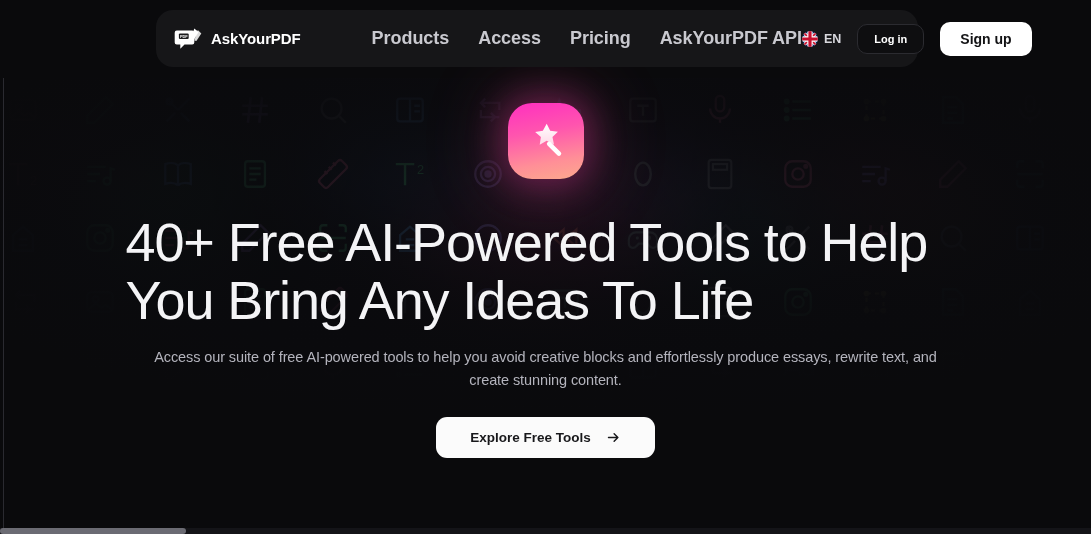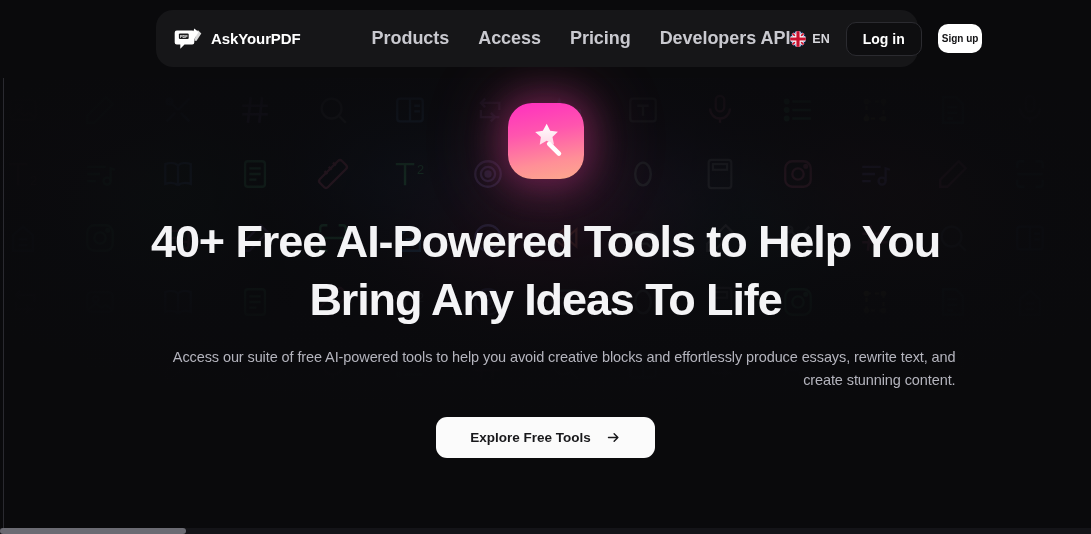--- a/index.html
+++ b/index.html
@@ -95,28 +95,28 @@
   }
 
   #nav-right { display: flex; align-items: center; margin-left: auto; margin-right: 13px; gap: 16px; }
 
   #lang { display: flex; align-items: center; gap: 6px; cursor: pointer; }
   #flag-icon { width: 16px; height: 16px; border-radius: 50%; overflow: hidden; flex: none; display:block; }
   #lang-label { color: #d8d8dd; font-size: 12.5px; font-weight: bold; }
 
   #login-btn {
     background: #0e0e10; color: #ffffff;
-    font-size: 14px; font-weight: bold;
+    font-size: 11px; font-weight: bold;
     padding: 8px 16px; border-radius: 10px;
     border: 1px solid #2b2b30; cursor: pointer; white-space: nowrap;
   }
   #signup-btn {
     background: #ffffff; color: #121214;
-    font-size: 10px; font-weight: bold;
-    padding: 9px 4px; border-radius: 10px;
+    font-size: 14px; font-weight: bold;
+    padding: 9px 20px; border-radius: 10px;
     border: none; cursor: pointer; white-space: nowrap;
   }
 
   
   #hero-content {
     position: absolute; inset: 0;
     z-index: 20;
     display: flex; flex-direction: column; align-items: center;
     pointer-events: none;
   }
@@ -128,32 +128,32 @@
     border-radius: 24px;
     background: linear-gradient(170deg, #ff2fc0 0%, #ff55ae 38%, #ff8f97 75%, #fca98d 100%);
     box-shadow: 0 0 34px 8px rgba(255,58,175,0.30), 0 0 70px 22px rgba(255,90,150,0.13);
     display: flex; align-items: center; justify-content: center;
   }
   #hero-badge svg { width: 42px; height: 42px; display: block; }
 
   #headline {
     margin-top: 34px;
     width: 840px;
-    text-align: center;
+    text-align: left;
     color: #f4f4f6;
-    font-size: 45px;
-    font-weight: bold;
+    font-size: 54px;
+    font-weight: normal;
     line-height: 58px;
     letter-spacing: -1.1px;
   }
 
   #subheadline {
     margin-top: 17px;
     width: 820px;
-    text-align: right;
+    text-align: center;
     color: #b4b4bd;
     font-size: 14.5px;
     line-height: 23px;
     letter-spacing: -0.1px;
   }
 
   #cta-btn {
     margin-top: 25px;
     background: #fbfbfb;
     color: #18181b;
@@ -684,21 +684,21 @@
         <path d="M29 3l6 5-7 12-4-1z" fill="#ffffff"></path>
         <path d="M34 5l5 5-7 11-3-1z" fill="#ffffff" opacity="0.85"></path>
       </svg>
       <span id="brand-name">AskYourPDF</span>
     </div>
 
     <div id="nav-links">
       <span class="nav-link">Products</span>
       <span class="nav-link">Access</span>
       <span class="nav-link">Pricing</span>
-      <span class="nav-link">Developers API</span>
+      <span class="nav-link">AskYourPDF API</span>
     </div>
 
     <div id="nav-right">
       <div id="lang">
         <svg id="flag-icon" viewBox="0 0 60 60">
           <defs>
               <clipPath id="c">
                 <circle cx="30" cy="30" r="30"></circle>
               </clipPath>
             </defs>

